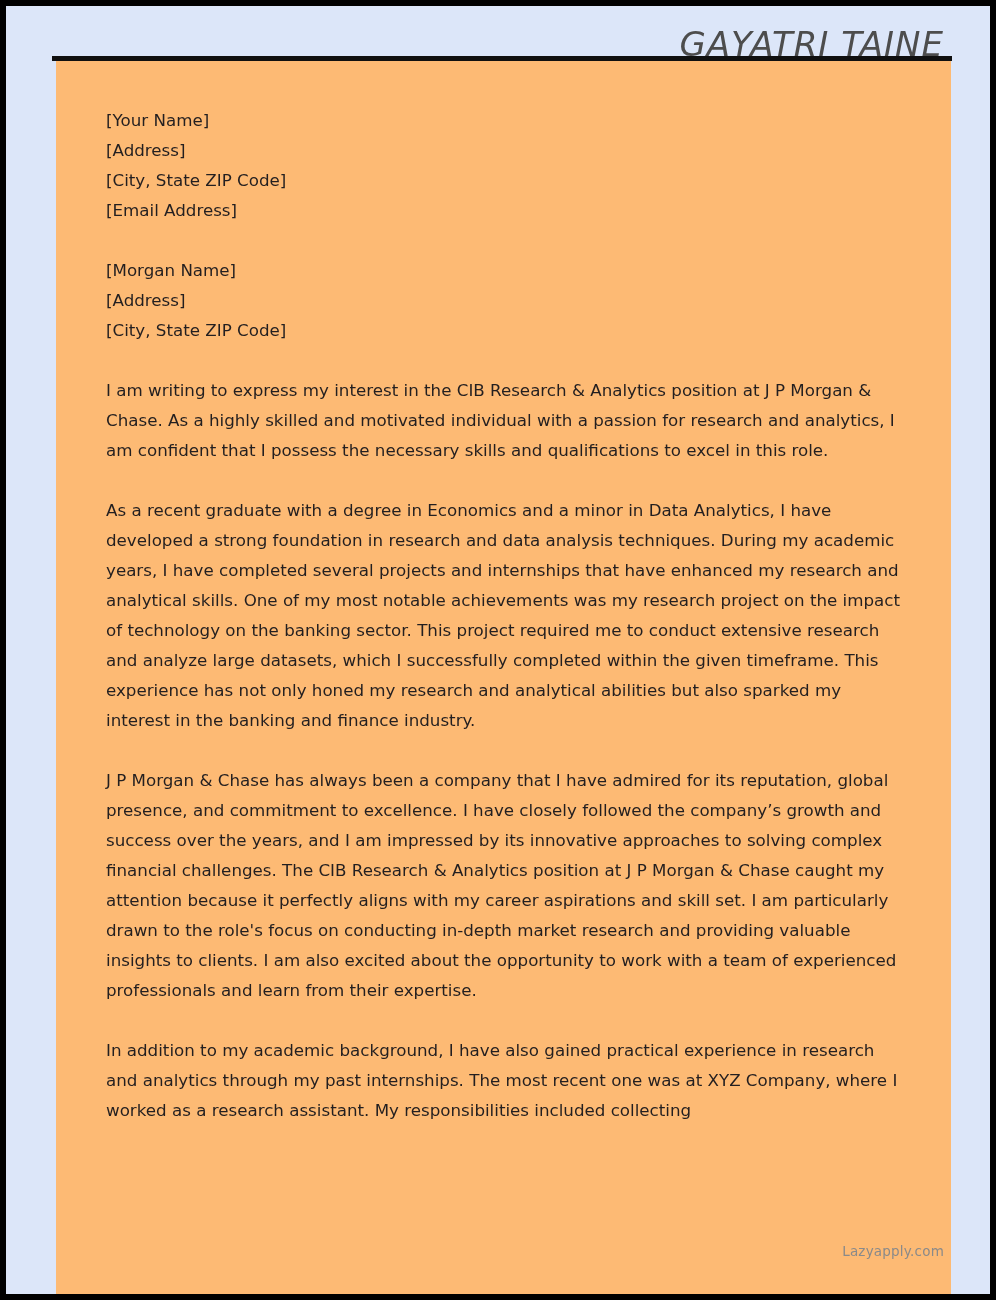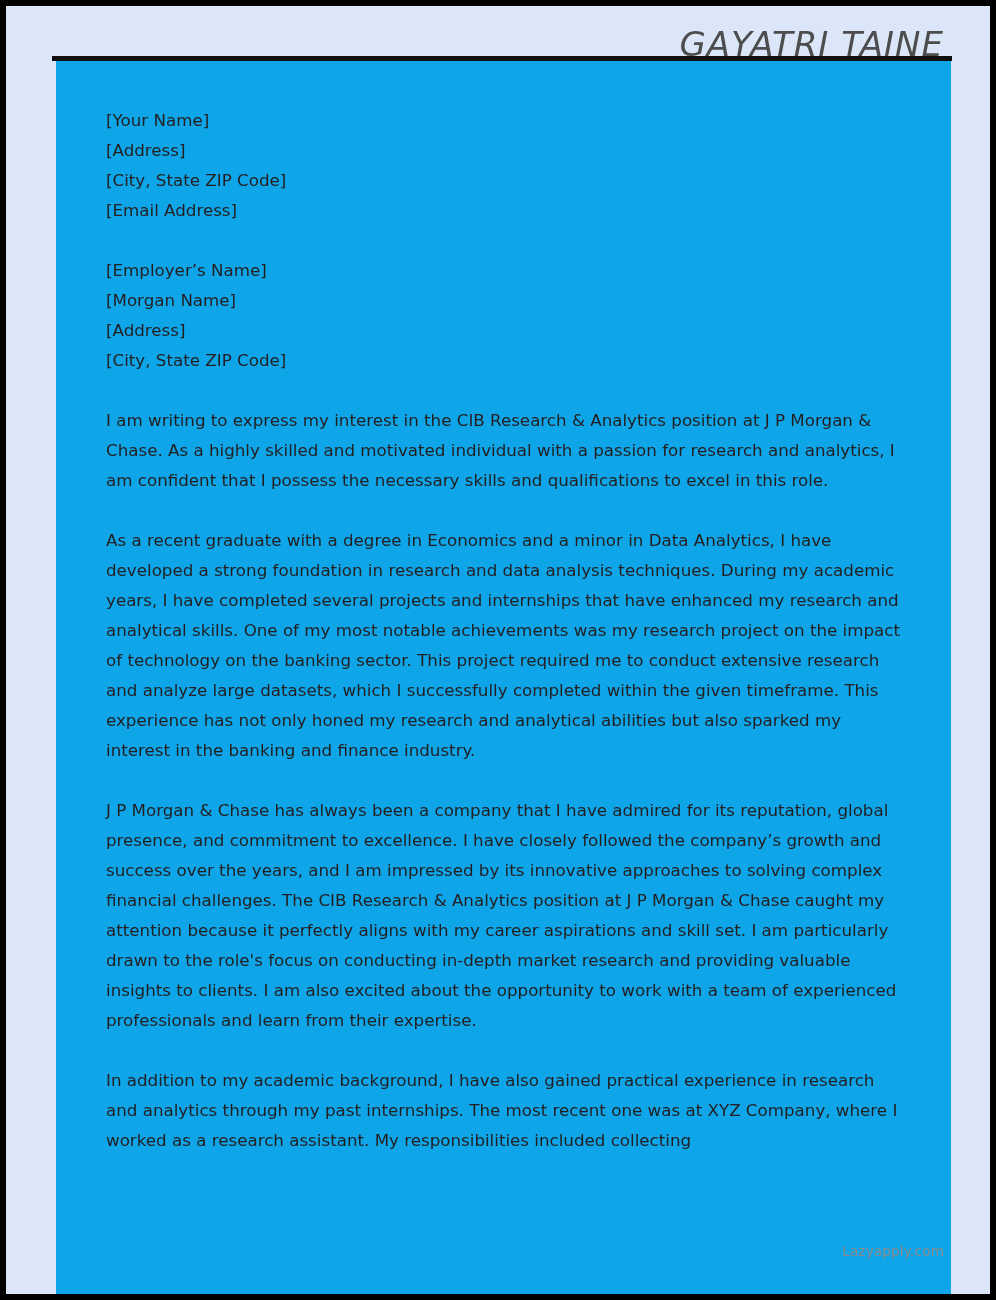--- a/index.html
+++ b/index.html
@@ -42,21 +42,21 @@
     width: 900px;
     height: 5px;
     background: #101010;
   }
   .letter-sheet {
     position: absolute;
     left: 50px;
     top: 55px;
     width: 895px;
     height: 1233px;
-    background: #0ea5e9;
+    background: #fdba74;
     box-sizing: border-box;
     overflow: hidden;
   }
   .letter-body {
     position: absolute;
     left: 50px;
     top: 44px;
     width: 795px;
     font-size: 16.7px;
     line-height: 30px;
@@ -102,21 +102,20 @@
       <div class="block tight">
         <div class="line">[Your Name]</div>
         <div class="line">[Address]</div>
         <div class="line">[City, State ZIP Code]</div>
         <div class="line">[Email Address]</div>
       </div>
 
       <div class="gap"></div>
 
       <div class="block tight">
-        <div class="line">[Employer’s Name]</div>
         <div class="line">[Morgan Name]</div>
         <div class="line">[Address]</div>
         <div class="line">[City, State ZIP Code]</div>
       </div>
 
       <div class="gap"></div>
 
 
       <div class="block">I am writing to express my interest in the CIB Research &amp; Analytics position at J P Morgan &amp; Chase. As a highly skilled and motivated individual with a passion for research and analytics, I am confident that I possess the necessary skills and qualifications to excel in this role.</div>
       <div class="block">As a recent graduate with a degree in Economics and a minor in Data Analytics, I have developed a strong foundation in research and data analysis techniques. During my academic years, I have completed several projects and internships that have enhanced my research and analytical skills. One of my most notable achievements was my research project on the impact of technology on the banking sector. This project required me to conduct extensive research and analyze large datasets, which I successfully completed within the given timeframe. This experience has not only honed my research and analytical abilities but also sparked my interest in the banking and finance industry.</div>

